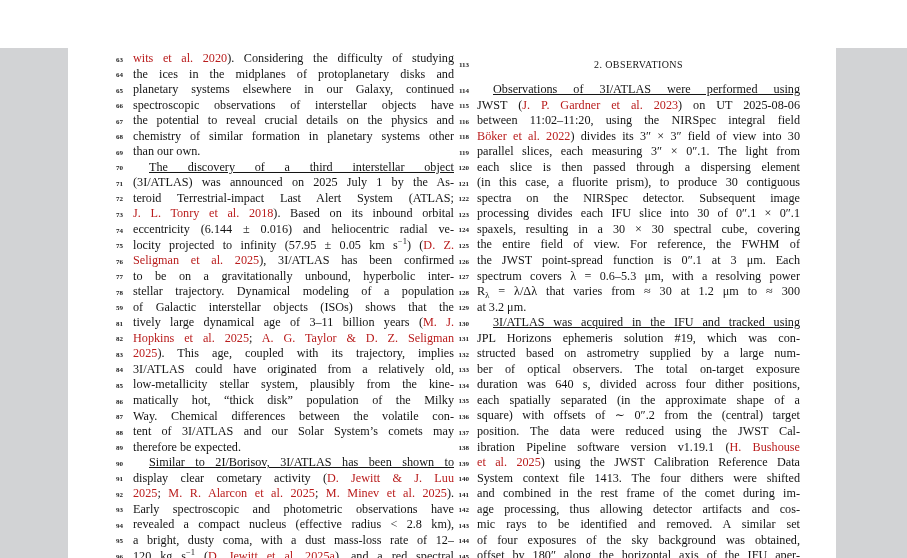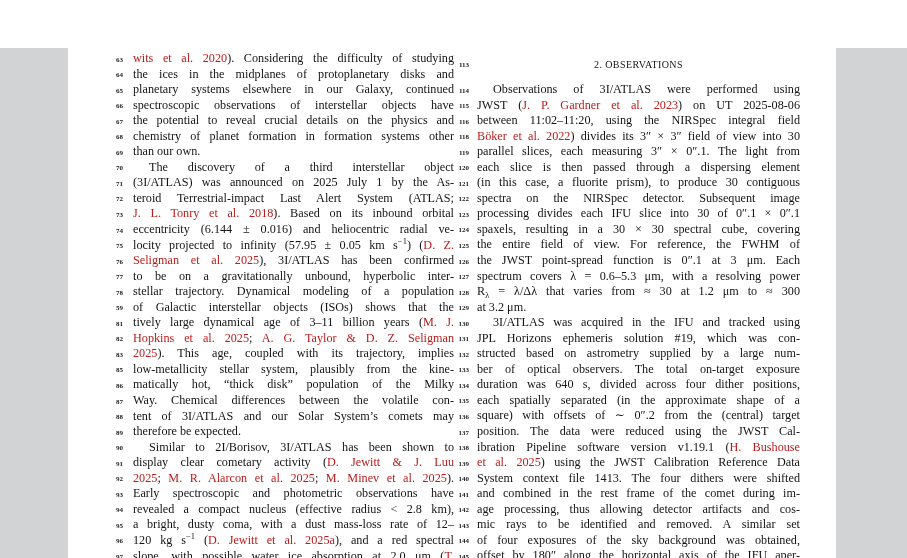--- a/index.html
+++ b/index.html
@@ -24,21 +24,21 @@
     display: block;
     font-size: 12.2px;
     line-height: 15.3px;
     height: 15.55px;
     white-space: nowrap;
     overflow: hidden;
     text-align: justify;
     text-align-last: justify;
   }
   .nojust .ltext { text-align-last: auto; }
-  .ind .ltext { padding-left: 16px; }
+  .ind .ltext { padding-left: 16px; text-decoration: underline; }
   .lnum {
     position: absolute;
     top: 4.5px;
     font-size: 7px;
     font-weight: bold;
     color: #1a1a1a;
     line-height: 8px;
     text-align: right;
   }
   #col-left  .lnum { left: -31px; width: 21px; }
@@ -81,21 +81,21 @@
         <div class="pline">
           <span class="lnum">66</span>
           <span class="ltext">spectroscopic observations of interstellar objects have</span>
         </div>
         <div class="pline">
           <span class="lnum">67</span>
           <span class="ltext">the potential to reveal crucial details on the physics and</span>
         </div>
         <div class="pline">
           <span class="lnum">68</span>
-          <span class="ltext">chemistry of planet formation in formation systems other</span>
+          <span class="ltext">chemistry of similar formation in planetary systems other</span>
         </div>
         <div class="pline nojust">
           <span class="lnum">69</span>
           <span class="ltext">than our own.</span>
         </div>
         <div class="pline ind">
           <span class="lnum">70</span>
           <span class="ltext">The discovery of a third interstellar object</span>
         </div>
         <div class="pline">
@@ -138,20 +138,24 @@
           <span class="lnum">81</span>
           <span class="ltext">tively large dynamical age of 3–11 billion years (<span class="link">M. J.</span></span>
         </div>
         <div class="pline">
           <span class="lnum">82</span>
           <span class="ltext"><span class="link">Hopkins et al. 2025</span>; <span class="link">A. G. Taylor &amp; D. Z. Seligman</span></span>
         </div>
         <div class="pline">
           <span class="lnum">83</span>
           <span class="ltext"><span class="link">2025</span>). This age, coupled with its trajectory, implies</span>
+        </div>
+        <div class="pline">
+          <span class="lnum">84</span>
+          <span class="ltext">3I/ATLAS could have originated from a relatively old,</span>
         </div>
         <div class="pline">
           <span class="lnum">85</span>
           <span class="ltext">low-metallicity stellar system, plausibly from the kine-</span>
         </div>
         <div class="pline">
           <span class="lnum">86</span>
           <span class="ltext">matically hot, “thick disk” population of the Milky</span>
         </div>
         <div class="pline">

